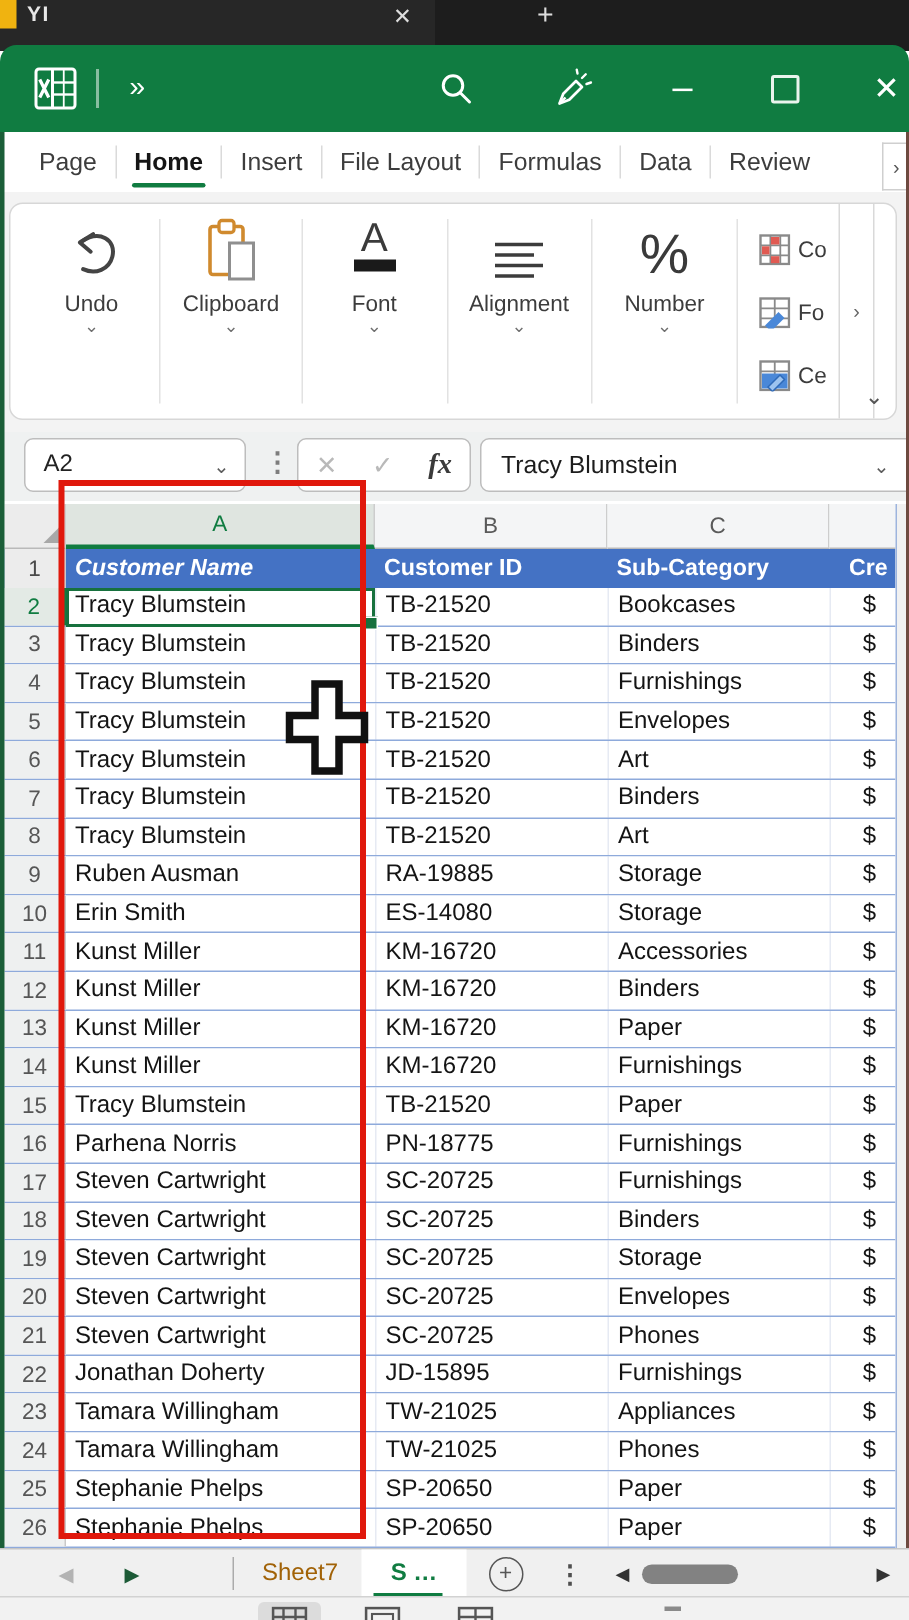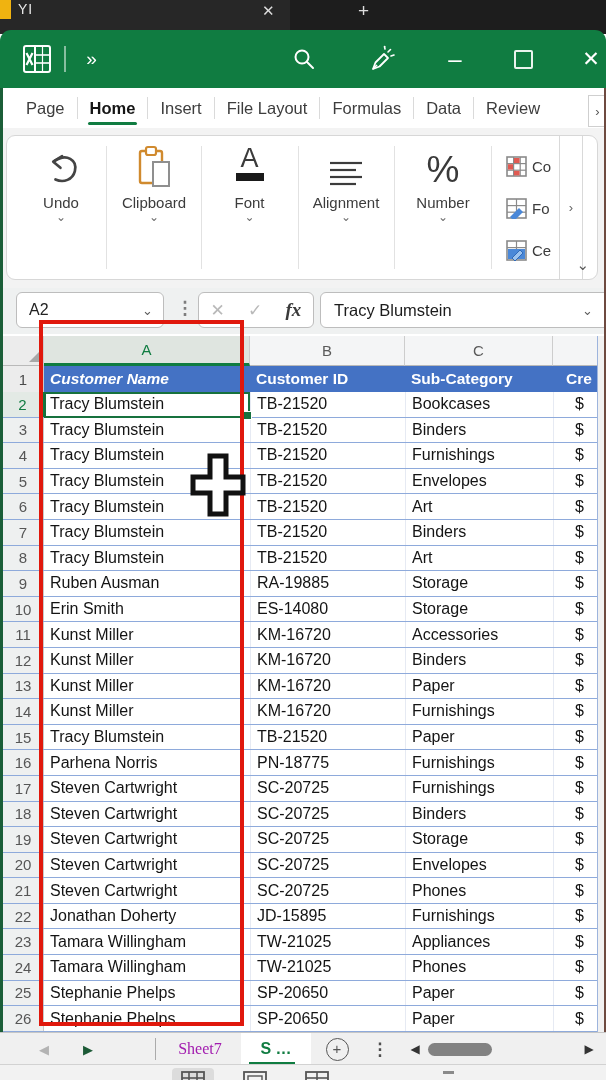--- a/index.html
+++ b/index.html
@@ -2,21 +2,21 @@
 <html><head>
 <meta charset="utf-8">
 <style>
   html,body{margin:0;padding:0;background:#1c1c1c;}
   .screen{position:relative;width:606px;height:1080px;overflow:hidden;background:#fff;
           font-family:"Liberation Sans",sans-serif;-webkit-font-smoothing:antialiased;}
   
   .browser-strip{position:absolute;left:0;top:0;width:606px;height:34px;background:#272727;}
   .browser-strip .seg{position:absolute;left:290px;top:0;width:316px;height:34px;background:#1d1d1d;}
   .yellow-chip{position:absolute;left:0;top:0;width:11px;height:19px;background:#f0b310;}
-  .tab-frag{position:absolute;left:18px;top:1px;color:#e8e8e8;font-size:14px;font-weight:normal;letter-spacing:1px;}
+  .tab-frag{position:absolute;left:18px;top:1px;color:#e8e8e8;font-size:14px;font-weight:bold;letter-spacing:1px;}
   .tab-close{position:absolute;left:262px;top:2px;color:#ddd;font-size:15px;}
   .tab-new{position:absolute;left:358px;top:0px;color:#ddd;font-size:19px;}
   
   .titlebar{position:absolute;left:0;top:30px;width:606px;height:58px;background:#107C41;border-radius:11px 11px 0 0;}
   .titlebar .vsep{position:absolute;left:64px;top:16px;width:2px;height:26px;background:rgba(255,255,255,.5);}
   .tb-item{position:absolute;top:0;height:58px;display:flex;align-items:center;justify-content:center;color:#fff;}
   .chev2{left:76px;width:32px;font-size:19px;letter-spacing:1px;}
   .min-btn{left:438px;width:34px;font-size:24px;font-weight:300;}
   .max-btn{left:506px;width:34px;}
   .max-box{width:15px;height:15px;border:2px solid #eaf4ed;border-radius:2px;}
@@ -88,21 +88,21 @@
   .red-rect{position:absolute;left:39px;top:320px;width:205px;height:706px;border:4px solid #E0180C;box-sizing:border-box;z-index:60;pointer-events:none;}
   .cell-cursor{position:absolute;left:189px;top:452px;z-index:70;}
   .left-edge{position:absolute;left:0;top:88px;width:3px;height:992px;background:#1b5e38;z-index:45;}
   .right-edge{position:absolute;right:0;top:88px;width:2px;height:944px;background:#6e4a40;z-index:45;}
   
   .sheet-bar{position:absolute;left:0;top:1032px;width:606px;height:32px;background:#f0f0f0;border-top:1px solid #c6c6c6;box-sizing:border-box;z-index:50;}
   .sb{position:absolute;top:0;height:32px;display:flex;align-items:center;justify-content:center;}
   .arrow-l{left:34px;width:20px;color:#b3b3b3;font-size:13px;}
   .arrow-r{left:78px;width:20px;color:#1c5a36;font-size:13px;}
   .sb-sep{position:absolute;left:155px;top:5px;width:1px;height:22px;background:#ababab;}
-  .sheet-tab{left:163px;width:74px;font-size:16px;color:#a21caf;font-family:Liberation Serif, serif;}
+  .sheet-tab{left:163px;width:74px;font-size:16px;color:#a16207;}
   .sheet-tab-active{left:241px;width:70px;background:#fff;font-size:16px;color:#107C41;font-weight:bold;position:absolute;}
   .sheet-tab-active::after{content:"";position:absolute;left:8px;width:46px;bottom:0;height:3px;background:#107C41;}
   .add-sheet{left:324px;width:26px;}
   .add-circle{width:21px;height:21px;border:1.6px solid #565656;border-radius:50%;color:#565656;font-size:15px;display:flex;align-items:center;justify-content:center;line-height:0;}
   .sb-dots{left:370px;width:20px;color:#4f4f4f;font-size:17px;font-weight:bold;}
   .hs-left{left:408px;width:14px;color:#333;font-size:12px;}
   .hs-thumb{position:absolute;left:428px;top:10px;width:64px;height:13px;background:#828282;border-radius:7px;}
   .hs-right{left:582px;width:14px;color:#333;font-size:12px;}
   
   .status-strip{position:absolute;left:0;top:1064px;width:606px;height:16px;background:#f2f2f2;border-top:1px solid #d2d2d2;box-sizing:border-box;overflow:hidden;z-index:50;}

